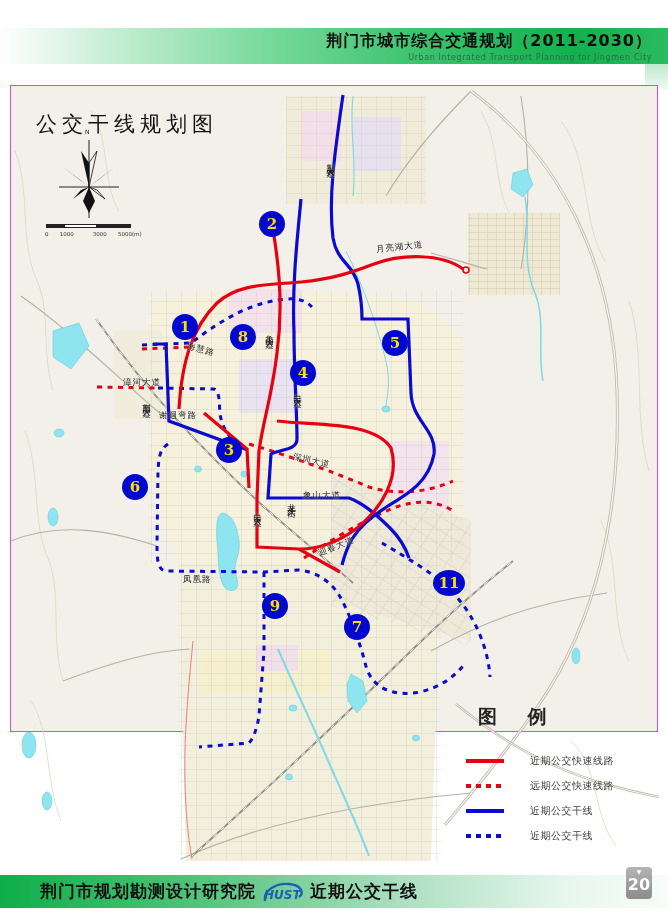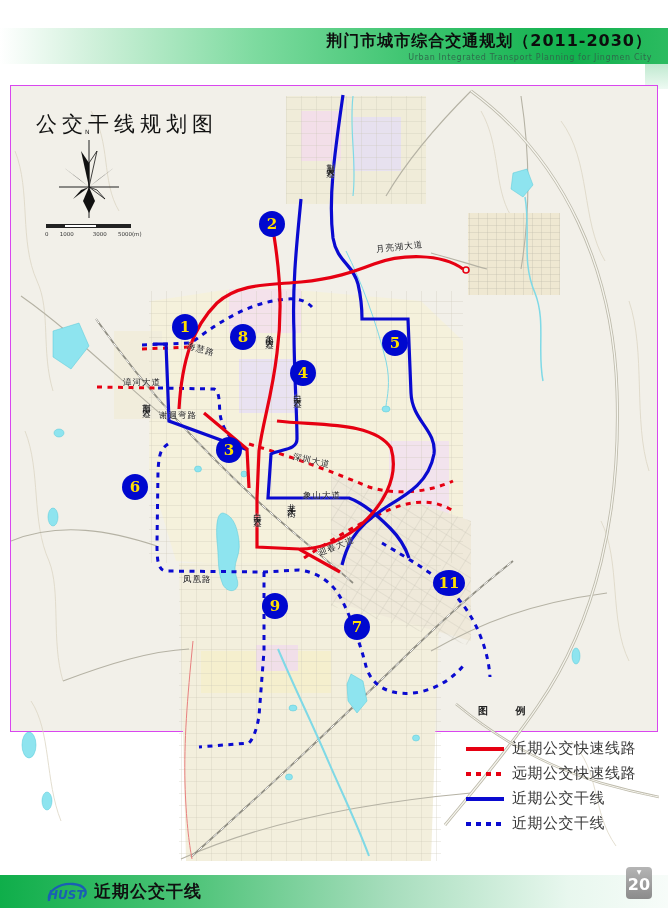--- a/index.html
+++ b/index.html
@@ -33,25 +33,25 @@
     font-family:"DejaVu Serif","Liberation Serif",serif;}
   .marker.wide{width:32px;border-radius:50%/50%;}
 
   .roadlabel{position:absolute;font-family:"DejaVu Serif","Liberation Serif",serif;
     font-size:8.5px;color:#161616;white-space:nowrap;letter-spacing:1px;
     text-shadow:0 0 2px rgba(255,255,255,.9);transform-origin:left center;}
   .roadlabel.vertical{writing-mode:vertical-rl;text-orientation:upright;letter-spacing:2px;}
 
   
   .legend{position:absolute;left:445px;top:618px;width:190px;}
-  .legend-title{font-family:"DejaVu Serif","Liberation Serif",serif;font-size:10px;font-weight:bold;
+  .legend-title{font-family:"DejaVu Serif","Liberation Serif",serif;font-size:19px;font-weight:bold;
     color:#222;letter-spacing:12px;margin:0 0 18px 22px;}
   .lrow{display:flex;align-items:center;height:25px;}
   .sw{width:38px;height:4px;margin-left:10px;flex:none;}
-  .ltx{font-family:"DejaVu Serif","Liberation Serif",serif;font-size:15px;color:#3a3a3a;margin-left:8px;letter-spacing:.5px;}
+  .ltx{font-family:"DejaVu Serif","Liberation Serif",serif;font-size:10px;color:#3a3a3a;margin-left:26px;letter-spacing:.5px;}
 
   
   .footer-bar{position:absolute;left:0;top:875px;width:668px;height:33px;
     background:linear-gradient(90deg,#0fae4a 0%,#4cc377 28%,#a6ddbc 58%,#e8f7ee 85%,#f7fcf9 100%);
     display:flex;align-items:center;padding-left:40px;box-sizing:border-box;}
   .footer-text{font-size:17px;font-weight:600;color:#101010;letter-spacing:1px;}
   .footer-logo{margin:0 5px;position:relative;top:1px;}
   .page-badge{position:absolute;left:626px;top:867px;width:26px;height:32px;background:linear-gradient(180deg,#b5b5b5,#8b8b8b);
     border-radius:4px;display:flex;flex-direction:column;align-items:center;justify-content:flex-start;}
   .page-arrow{font-size:6px;color:#ffffff;line-height:9px;}
@@ -264,20 +264,21 @@
     <div class="roadlabel vertical" style="left: 281px; top: 301px;">白云大道</div>
     <div class="roadlabel" style="left: 282px; top: 365px; transform: rotate(13deg);">深圳大道</div>
     <div class="roadlabel" style="left: 292px; top: 404px;">象山大道</div>
     <div class="roadlabel vertical" style="left: 275px; top: 411px;">龙井大街</div>
     <div class="roadlabel vertical" style="left: 241px; top: 420px;">白云大道</div>
     <div class="roadlabel" style="left: 308px; top: 462px; transform: rotate(-22deg);">迎春大道</div>
     <div class="roadlabel" style="left: 172px; top: 488px;">凤凰路</div>
   </div>
 
 <div class="footer-bar">
+  <span class="footer-text">荆门市规划勘测设计研究院</span>
   <svg class="footer-logo" width="44" height="24">
     <path d="M4,20 C2,10 14,2 28,3 C40,4 44,12 38,16" fill="none" stroke="#1a5fb4" stroke-width="2.4"></path>
     <text x="3" y="18" font-size="12" font-weight="bold" font-style="italic" fill="#1a5fb4" font-family="DejaVu Sans, sans-serif">HUST</text>
   </svg>
   <span class="footer-text">近期公交干线</span>
 </div>
 
 <div class="page-badge">
   <span class="page-arrow">▼</span>
   <span class="page-num">20</span>

